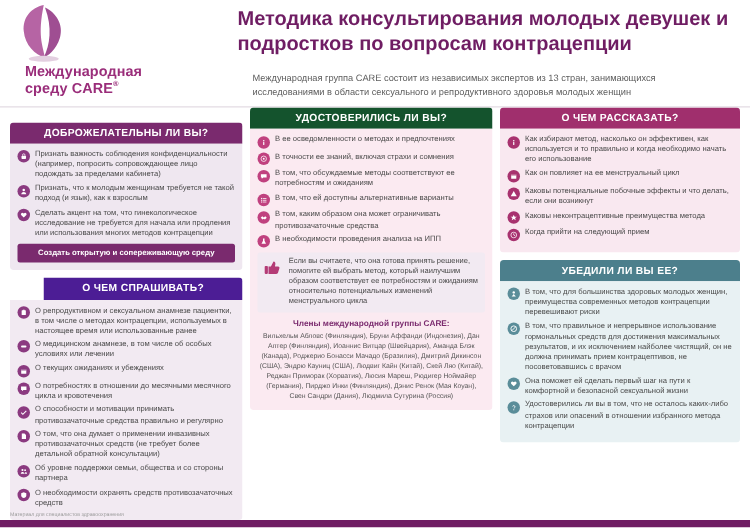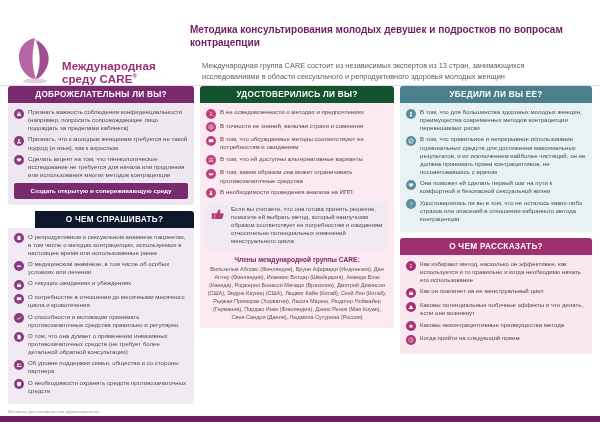--- a/index.html
+++ b/index.html
@@ -10,59 +10,59 @@
     background:#ffffff;
     color:#3b3b3b;
     overflow:hidden;
   }
   .page { position:relative; width:600px; height:422px; }
 
   
   .header { display:flex; height:86px; }
   .logo-box {
     width:186px; background:#ffffff; position:relative;
-    display:flex; align-items:flex-end; padding-left:14px;
+    display:flex; align-items:flex-start; padding-left:14px;flex-direction:column;
   }
   .logo-mark { width:42px; height:52px; position:relative; flex:0 0 auto; }
   .logo-mark svg { display:block; }
   .logo-text { margin-left:6px; line-height:1.15; }
   .logo-text .l1, .logo-text .l2 {
     font-size:11.5px; font-weight:bold; color:#9a2d7a; letter-spacing:.1px;
   }
   .logo-text .l2 sup { font-size:6px; vertical-align:super; }
 
   .title-box { flex:1; padding:6px 10px 0 4px; }
   .title-box h1 {
-    margin:18px 0 3px 0; font-size:10px; line-height:1.25;
+    margin:0 0 3px 0; font-size:16px; line-height:1.25;
     color:#6f1d63; font-weight:bold;
   }
   .title-box p {
     margin:12px; font-size:7.4px; line-height:1.42; color:#5d5d5d;
   }
 
   
   .content {
     position:absolute; top:86px; left:0; width:600px; height:330px;
     display:flex; gap:6px; padding:0 8px;
   }
   .col { display:flex; flex-direction:column; gap:6px; }
-  .col-left { width:188px; }
+  .col-left { width:188px;justify-content:flex-end; }
   .col-mid  { width:196px; }
   .col-right { width:194px; }
 
   .panel { border-radius:3px; overflow:hidden; }
   .panel-head {
     color:#fff; font-size:8.2px; font-weight:bold; letter-spacing:.3px;
     text-align:center; padding:4px 4px 4px; line-height:1.1;
   }
   .panel-body { padding:5px 6px 6px 6px; }
 
   .p-purple .panel-head { background:#7a2a6e; }
   .p-purple .panel-body { background:#efe7f0; }
-  .p-plum   .panel-head { background:#0f172a;margin-left:27px; }
+  .p-plum   .panel-head { background:#4c1d95;margin-left:27px; }
   .p-plum   .panel-body { background:#f2eaf2; }
   .p-rose   .panel-head { background:#14532d; }
   .p-rose   .panel-body { background:#fbeaf1; }
   .p-mag    .panel-head { background:#a02f6d; }
   .p-mag    .panel-body { background:#f9e8f0; }
   .p-teal   .panel-head { background:#4c7f8c; }
   .p-teal   .panel-body { background:#e8f1f3; }
 
   ul.items { list-style:none; margin:0; padding:0; }
   ul.items li {
@@ -340,20 +340,71 @@
           <div class="members">
             <h3>Члены международной группы CARE:</h3>
             <p>Вильхельм Абловс (Финляндия), Бруни Аффанди (Индонезия), Дан Аптер (Финляндия), Иоаннис Витцар (Швейцария), Аманда Блэк (Канада), Роджерио Бонасси Мачадо (Бразилия), Дмитрий Дикинсон (США), Эндрю Кауниц (США), Людвиг Кайн (Китай), Скей Ляо (Китай), Реджан Приморак (Хорватия), Люсия Мареш, Рюдигер Ноймайер (Германия), Пирджо Инки (Финляндия), Дэнис Ренок (Мая Коуан), Свен Сандри (Дания), Людмила Сутурина (Россия)</p>
           </div>
         </div>
       </div>
     </div>
 
     <div class="col col-right">
 
+      <div class="panel p-mag">
+        <div class="panel-head">О ЧЕМ РАССКАЗАТЬ?</div>
+        <div class="panel-body">
+          <ul class="items">
+            <li>
+              <span class="ico i-mag">
+                <svg width="6" height="6" viewBox="0 0 10 10">
+                    <circle cx="5" cy="2.6" r="1" fill="#fff"></circle>
+                    <rect x="4.2" y="4.2" width="1.6" height="4" rx=".7" fill="#fff"></rect>
+                  </svg>
+              </span>
+              <span class="txt">Как избирают метод, насколько он эффективен, как используется и то правильно и когда необходимо начать его использование</span>
+            </li>
+            <li>
+              <span class="ico i-mag">
+                <svg width="6" height="6" viewBox="0 0 10 10">
+                    <rect x="1.6" y="2.4" width="6.8" height="5.8" rx=".7" fill="#fff"></rect>
+                    <rect x="1.6" y="2.4" width="6.8" height="1.5" fill="#a8326f"></rect>
+                  </svg>
+              </span>
+              <span class="txt">Как он повлияет на ее менструальный цикл</span>
+            </li>
+            <li>
+              <span class="ico i-mag">
+                <svg width="6" height="6" viewBox="0 0 10 10">
+                    <path d="M5 1.4 9 8.4H1z" fill="#fff"></path>
+                  </svg>
+              </span>
+              <span class="txt">Каковы потенциальные побочные эффекты и что делать, если они возникнут</span>
+            </li>
+            <li>
+              <span class="ico i-mag">
+                <svg width="6" height="6" viewBox="0 0 10 10">
+                    <path d="M5 1.2 6.2 4h3l-2.4 1.8.9 2.9L5 6.9 2.3 8.7l.9-2.9L.8 4h3z" fill="#fff"></path>
+                  </svg>
+              </span>
+              <span class="txt">Каковы неконтрацептивные преимущества метода</span>
+            </li>
+            <li>
+              <span class="ico i-mag">
+                <svg width="6" height="6" viewBox="0 0 10 10">
+                    <circle cx="5" cy="5" r="3.8" fill="none" stroke="#fff" stroke-width="1"></circle>
+                    <path d="M5 2.8V5l1.8 1.2" stroke="#fff" stroke-width="1" fill="none"></path>
+                  </svg>
+              </span>
+              <span class="txt">Когда прийти на следующий прием</span>
+            </li>
+          </ul>
+        </div>
+      </div>
+
       <div class="panel p-teal">
         <div class="panel-head">УБЕДИЛИ ЛИ ВЫ ЕЕ?</div>
         <div class="panel-body">
           <ul class="items">
             <li>
               <span class="ico i-teal">
                 <svg width="6" height="6" viewBox="0 0 10 10">
                     <circle cx="5" cy="3.2" r="1.6" fill="#fff"></circle>
                     <path d="M2.2 8.8 5 5.2l2.8 3.6z" fill="#fff"></path>
                   </svg>
@@ -383,69 +434,18 @@
                     <path d="M3.4 3.6a1.7 1.7 0 0 1 3.3.5c0 1-1.2 1.2-1.2 2.2" stroke="#fff" stroke-width="1.1" fill="none"></path>
                     <circle cx="5" cy="8" r=".8" fill="#fff"></circle>
                   </svg>
               </span>
               <span class="txt">Удостоверились ли вы в том, что не осталось каких-либо страхов или опасений в отношении избранного метода контрацепции</span>
             </li>
           </ul>
         </div>
       </div>
 
-      <div class="panel p-mag">
-        <div class="panel-head">О ЧЕМ РАССКАЗАТЬ?</div>
-        <div class="panel-body">
-          <ul class="items">
-            <li>
-              <span class="ico i-mag">
-                <svg width="6" height="6" viewBox="0 0 10 10">
-                    <circle cx="5" cy="2.6" r="1" fill="#fff"></circle>
-                    <rect x="4.2" y="4.2" width="1.6" height="4" rx=".7" fill="#fff"></rect>
-                  </svg>
-              </span>
-              <span class="txt">Как избирают метод, насколько он эффективен, как используется и то правильно и когда необходимо начать его использование</span>
-            </li>
-            <li>
-              <span class="ico i-mag">
-                <svg width="6" height="6" viewBox="0 0 10 10">
-                    <rect x="1.6" y="2.4" width="6.8" height="5.8" rx=".7" fill="#fff"></rect>
-                    <rect x="1.6" y="2.4" width="6.8" height="1.5" fill="#a8326f"></rect>
-                  </svg>
-              </span>
-              <span class="txt">Как он повлияет на ее менструальный цикл</span>
-            </li>
-            <li>
-              <span class="ico i-mag">
-                <svg width="6" height="6" viewBox="0 0 10 10">
-                    <path d="M5 1.4 9 8.4H1z" fill="#fff"></path>
-                  </svg>
-              </span>
-              <span class="txt">Каковы потенциальные побочные эффекты и что делать, если они возникнут</span>
-            </li>
-            <li>
-              <span class="ico i-mag">
-                <svg width="6" height="6" viewBox="0 0 10 10">
-                    <path d="M5 1.2 6.2 4h3l-2.4 1.8.9 2.9L5 6.9 2.3 8.7l.9-2.9L.8 4h3z" fill="#fff"></path>
-                  </svg>
-              </span>
-              <span class="txt">Каковы неконтрацептивные преимущества метода</span>
-            </li>
-            <li>
-              <span class="ico i-mag">
-                <svg width="6" height="6" viewBox="0 0 10 10">
-                    <circle cx="5" cy="5" r="3.8" fill="none" stroke="#fff" stroke-width="1"></circle>
-                    <path d="M5 2.8V5l1.8 1.2" stroke="#fff" stroke-width="1" fill="none"></path>
-                  </svg>
-              </span>
-              <span class="txt">Когда прийти на следующий прием</span>
-            </li>
-          </ul>
-        </div>
-      </div>
-
     </div>
   </div>
 
   <div class="footnote">Материал для специалистов здравоохранения</div>
   <div class="footer"></div>
 </div>
 
 </body></html>

